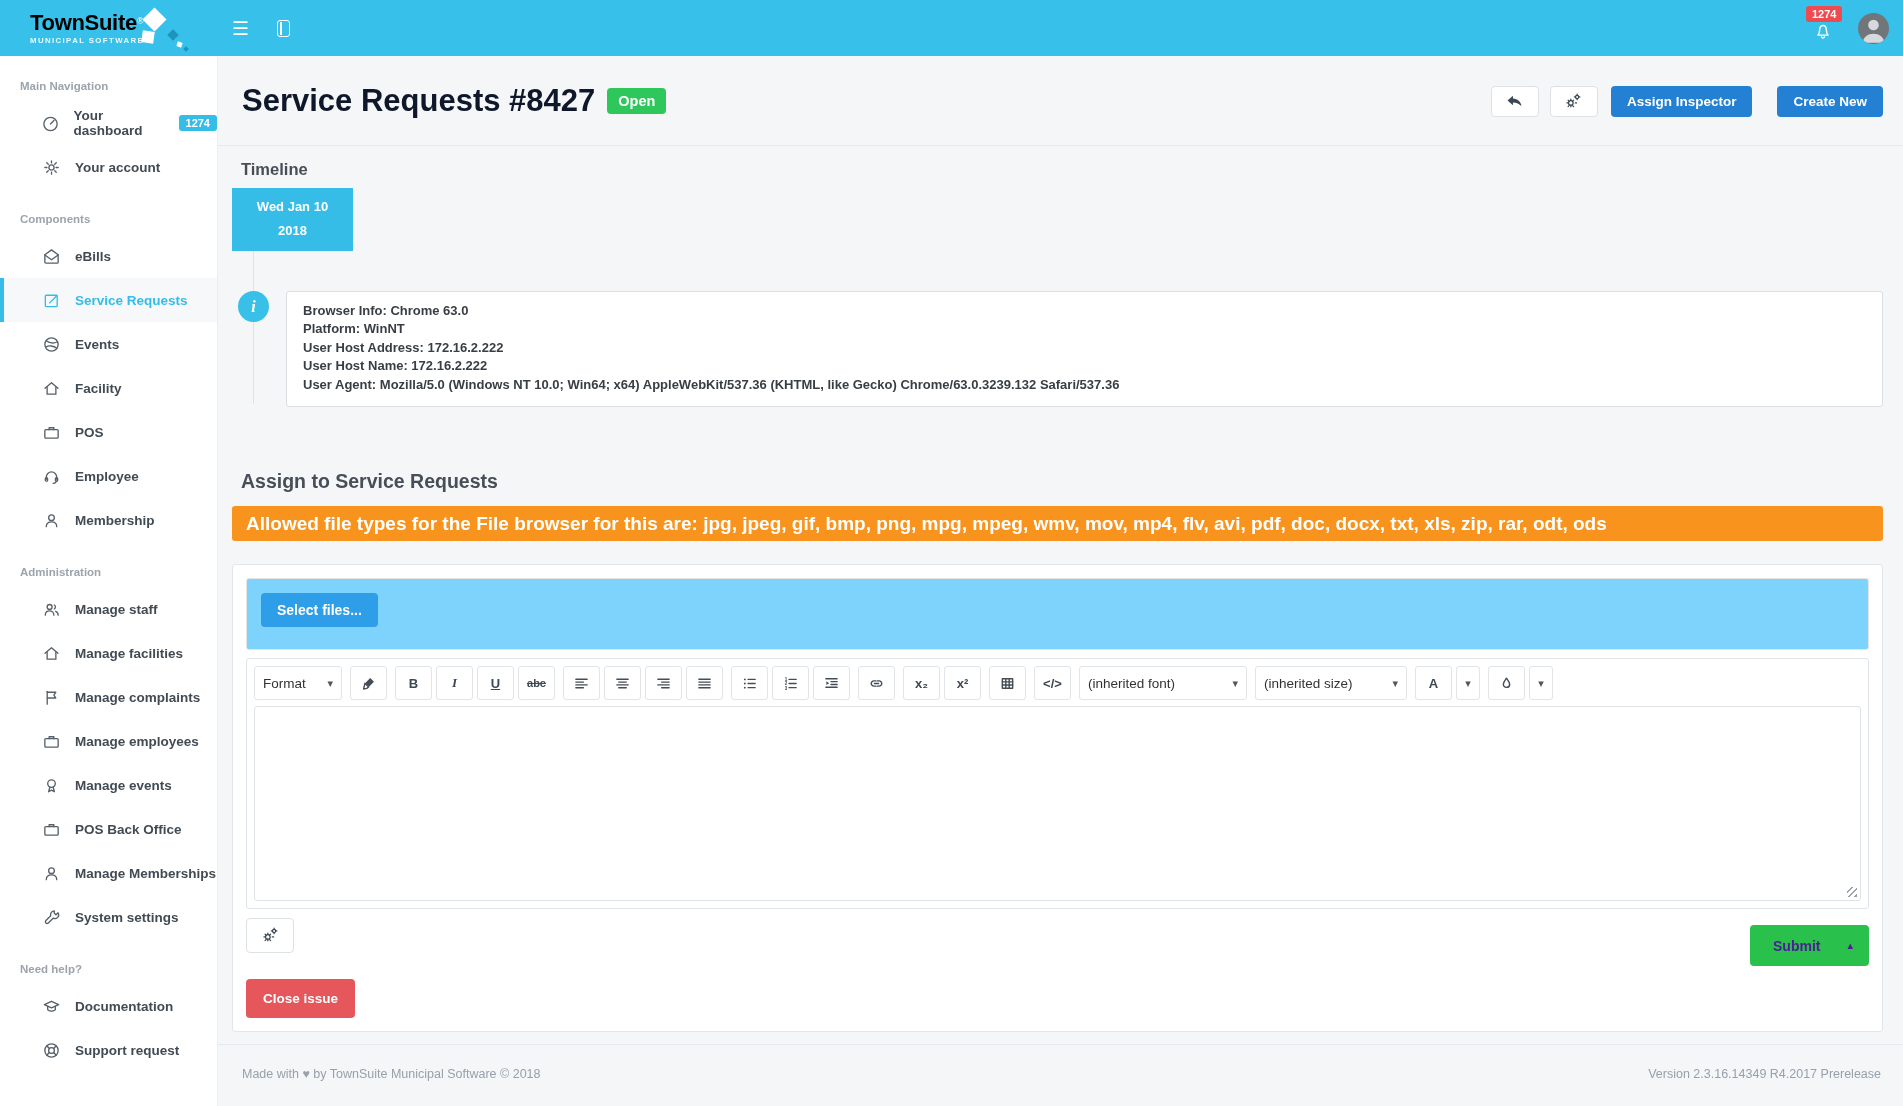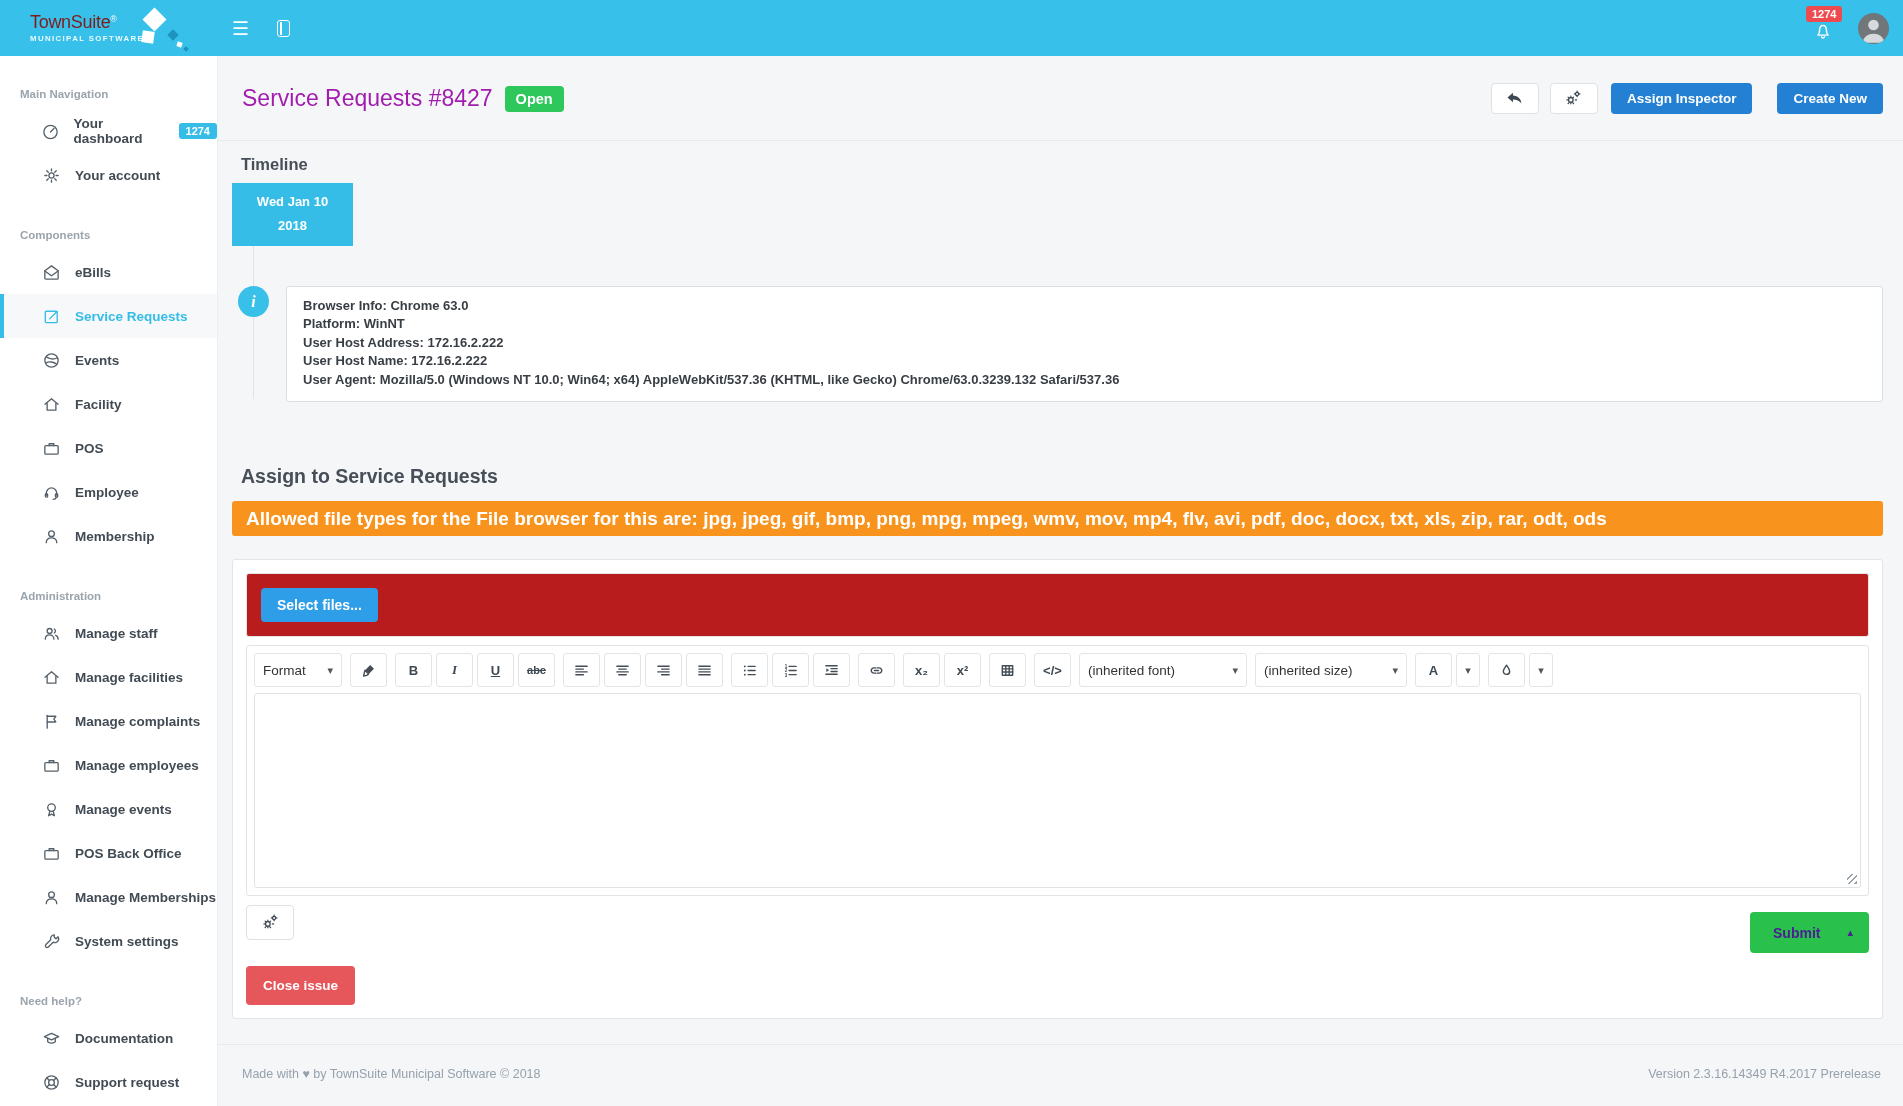--- a/index.html
+++ b/index.html
@@ -3,21 +3,21 @@
 <meta charset="utf-8">
 <style>
   *{margin:0;padding:0;box-sizing:border-box}
   html,body{width:1903px;height:1106px;overflow:hidden;background:#f4f6f8;
     font-family:"Liberation Sans","DejaVu Sans",sans-serif;color:#3c434b}
   .page{width:1903px;height:1106px;display:flex;flex-direction:column}
 
   
   .navbar{height:56px;background:#36c0ea;display:flex;align-items:center;flex:0 0 56px;position:relative}
   .brand{width:218px;height:100%;position:relative;display:flex;align-items:center;padding-left:30px;cursor:pointer}
-  .brand-name{color:#7f1d1d;font-size:18px;font-weight:400;letter-spacing:-.3px;line-height:1}
+  .brand-name{color:#000000;font-size:22px;font-weight:700;letter-spacing:-.3px;line-height:1}
   .reg{color:#fff;font-size:9px;vertical-align:super}
   .brand-sub{display:block;color:#eafaff;font-size:7.8px;font-weight:600;letter-spacing:1.4px;margin-top:2px}
   .dm{position:absolute;background:#fff}
   .d1{width:17px;height:17px;left:146px;top:11px;transform:rotate(45deg)}
   .d2{width:12px;height:12px;left:142px;top:31px;transform:rotate(8deg)}
   .d3{width:8px;height:8px;left:169px;top:31px;background:#1d93bd;transform:rotate(45deg)}
   .d4{width:5px;height:5px;left:177px;top:42px;transform:rotate(18deg)}
   .d5{width:4px;height:4px;left:184px;top:47px;background:#1d93bd;transform:rotate(45deg)}
   .nav-icon-btn{background:none;border:none;cursor:pointer;display:flex;align-items:center;justify-content:center;height:56px;padding:0 14px}
   .hamb{color:#fff;font-size:19px;line-height:1}
@@ -29,35 +29,35 @@
     padding:1px 6px;border-radius:3px;line-height:1.3}
   .bell-ic{position:absolute;left:8px;top:20px}
   .avatar{width:31px;height:31px;border-radius:50%;overflow:hidden;background:#71767a;display:inline-block;cursor:pointer}
 
   
   .app{flex:1;display:flex;min-height:0}
   .sidebar{width:218px;background:#fff;flex:0 0 218px;border-right:1px solid #eceff1;overflow:hidden}
   .main{flex:1;display:flex;flex-direction:column;background:#f4f6f8;min-width:0}
 
   
-  .sec-label{padding:32px 20px 9px;font-size:11.5px;font-weight:700;color:#9ba4ac}
+  .sec-label{padding:24px 20px 9px;font-size:11.5px;font-weight:700;color:#9ba4ac}
   .sitem{display:flex;align-items:center;height:44px;padding-left:36px;cursor:pointer;text-decoration:none;
     border-left:4px solid transparent}
   .sitem .ic{width:22px;display:flex;justify-content:center}
   .sitem .ic svg{width:19px;height:19px;stroke:#566069;fill:none;stroke-width:1.4;stroke-linecap:round;stroke-linejoin:round}
   .slabel{margin-left:13px;font-size:13.5px;font-weight:600;color:#424b54}
   .sitem.active{border-left-color:#35bde7;background:#f7f8f9}
   .sitem.active .slabel{color:#35bde7}
   .sitem.active .ic svg{stroke:#35bde7}
   .sbadge{margin-left:9px;background:#35bde7;color:#fff;font-size:11px;font-weight:700;border-radius:3px;padding:2px 7px}
 
   
   .page-header{display:flex;align-items:center;padding:27px 20px 0 24px}
   .ph-left{display:flex;align-items:center;gap:12px}
-  h1{font-size:23px;font-weight:400;color:#a21caf}
+  h1{font-size:31px;font-weight:700;color:#0f172a}
   .status-badge{background:#2dc75b;color:#fff;font-size:14.5px;font-weight:700;border-radius:4px;padding:5px 11px}
   .ph-actions{margin-left:auto;display:flex;align-items:center}
   .btn-white{background:#fff;border:1px solid #dde2e6;border-radius:4px;width:48px;height:31px;cursor:pointer;
     display:flex;align-items:center;justify-content:center}
   .btn-blue{background:#2480d2;border:none;border-radius:4px;height:31px;padding:0 16px;color:#fff;
     font-size:13.5px;font-weight:700;cursor:pointer;font-family:inherit}
   .ph-actions .btn-white + .btn-white{margin-left:11px}
   .ph-actions .btn-blue{margin-left:13px}
   .ph-actions .btn-blue + .btn-blue{margin-left:25px}
   .divider{border-bottom:1px solid #e7eaec;margin-top:26px}
@@ -76,21 +76,21 @@
     display:flex;align-items:center;justify-content:center;margin-left:6px;
     font-family:"Liberation Serif","DejaVu Serif",serif;font-style:italic;font-weight:700;font-size:16px}
   .info-box{flex:1;margin-left:17px;background:#fff;border:1px solid #dadfe3;border-radius:3px;
     padding:10px 16px 12px;font-size:13px;font-weight:700;color:#383e44;line-height:1.42}
 
   
   .respond{padding:0 20px 0 14px;margin-top:63px}
   .alert-orange{margin-top:13px;background:#f8941d;border-radius:3px;color:#fff;font-size:19px;font-weight:700;
     height:35px;display:flex;align-items:center;padding:0 14px}
   .panel{margin-top:23px;background:#fff;border:1px solid #e3e6e9;border-radius:3px;padding:13px}
-  .dropzone{border:1px solid #e5e5e5;background:#b91c1c;border-radius:3px;padding:14px;height:64px}
+  .dropzone{border:1px solid #e5e5e5;background:#7dd3fc;border-radius:3px;padding:14px;height:72px}
   .btn-select{background:#2f9ee8;border:none;border-radius:4px;color:#fff;font-size:14px;font-weight:700;
     padding:9px 16px;cursor:pointer;font-family:inherit}
   .editor{margin-top:8px;border:1px solid #e0e4e7;border-radius:3px;padding:7px}
   .tbar{display:flex;align-items:center;flex-wrap:nowrap}
   .tgroup{display:flex;gap:4px;margin-right:8px}
   .tb{height:34px;min-width:37px;background:#fff;border:1px solid #e2e5e8;border-radius:3px;cursor:pointer;
     display:inline-flex;align-items:center;justify-content:center;font-family:inherit;
     font-size:13px;font-weight:700;color:#3e4852;padding:0 8px}
   .tb svg{width:15px;height:15px;stroke:#444c55;fill:none;stroke-width:1.5;stroke-linecap:round;stroke-linejoin:round}
   .tb.sel{justify-content:space-between;font-weight:400;font-size:13.5px;color:#333}

